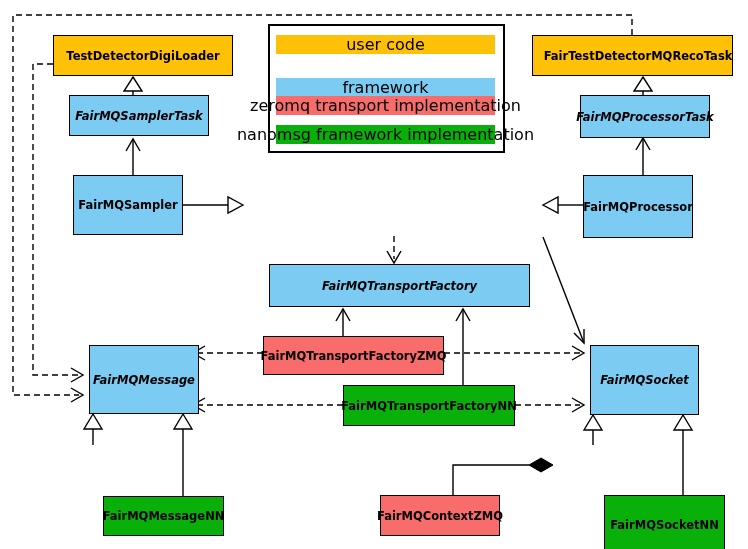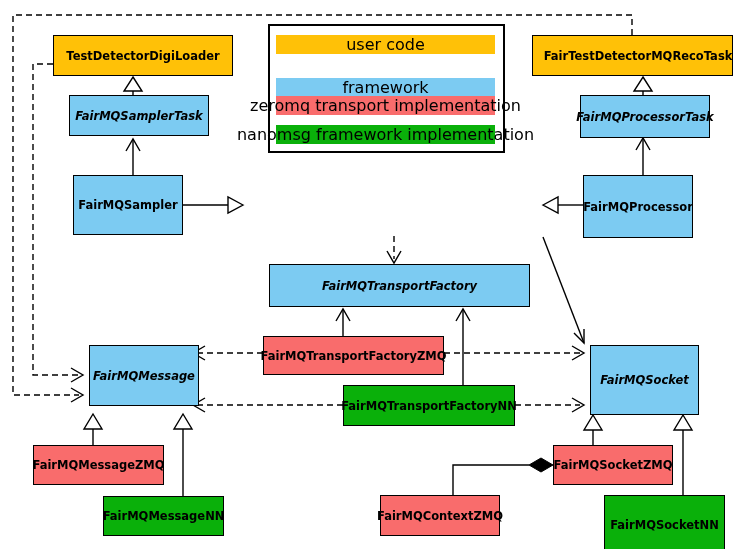--- a/index.html
+++ b/index.html
@@ -163,31 +163,29 @@
 
 
   <div class="node framework abstract" style="left:263px;top:264px;width:261px;height:43px;">FairMQTransportFactory</div>
 
   <div class="node framework" style="left:583px;top:175px;width:110px;height:63px;">FairMQProcessor</div>
 
   <div class="node nanomsg" style="left:343px;top:385px;width:172px;height:41px;">FairMQTransportFactoryNN</div>
 
   <div class="node zeromq" style="left:263px;top:336px;width:181px;height:39px;">FairMQTransportFactoryZMQ</div>
 
-  <div class="node framework abstract" style="left:83px;top:345px;width:110px;height:61px;">FairMQMessage</div>
+  <div class="node framework abstract" style="left:83px;top:345px;width:110px;height:69px;">FairMQMessage</div>
 
   <div class="node framework abstract" style="left:584px;top:345px;width:109px;height:70px;">FairMQSocket</div>
 
-  <div class="node zeromq" style="left:33px;top:445px;width:131px;height:40px;">FairMQMessageZMQ</div>
 
   <div class="node nanomsg" style="left:103px;top:496px;width:121px;height:40px;text-align:right;">FairMQMessageNN</div>
 
   <div class="node zeromq" style="left:380px;top:495px;width:120px;height:41px;">FairMQContextZMQ</div>
 
-  <div class="node zeromq" style="left:553px;top:445px;width:120px;height:40px;">FairMQSocketZMQ</div>
 
   <div class="node nanomsg" style="left:604px;top:495px;width:121px;height:59px;">FairMQSocketNN</div>
 
   <div class="legend">
     <div class="legend-bar lb-0">user code</div>
     <div class="legend-bar lb-1">framework</div>
     <div class="legend-bar lb-2">zeromq transport implementation</div>
     <div class="legend-bar lb-3">nanomsg framework implementation</div>
   </div>
 

